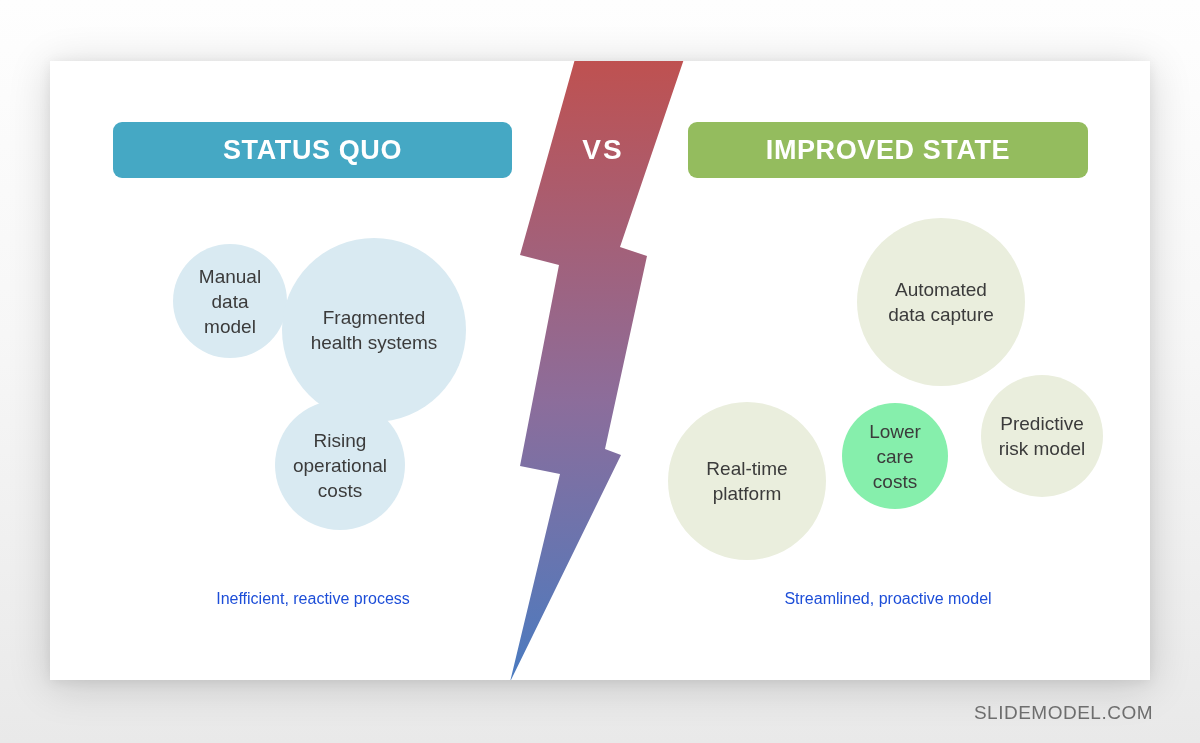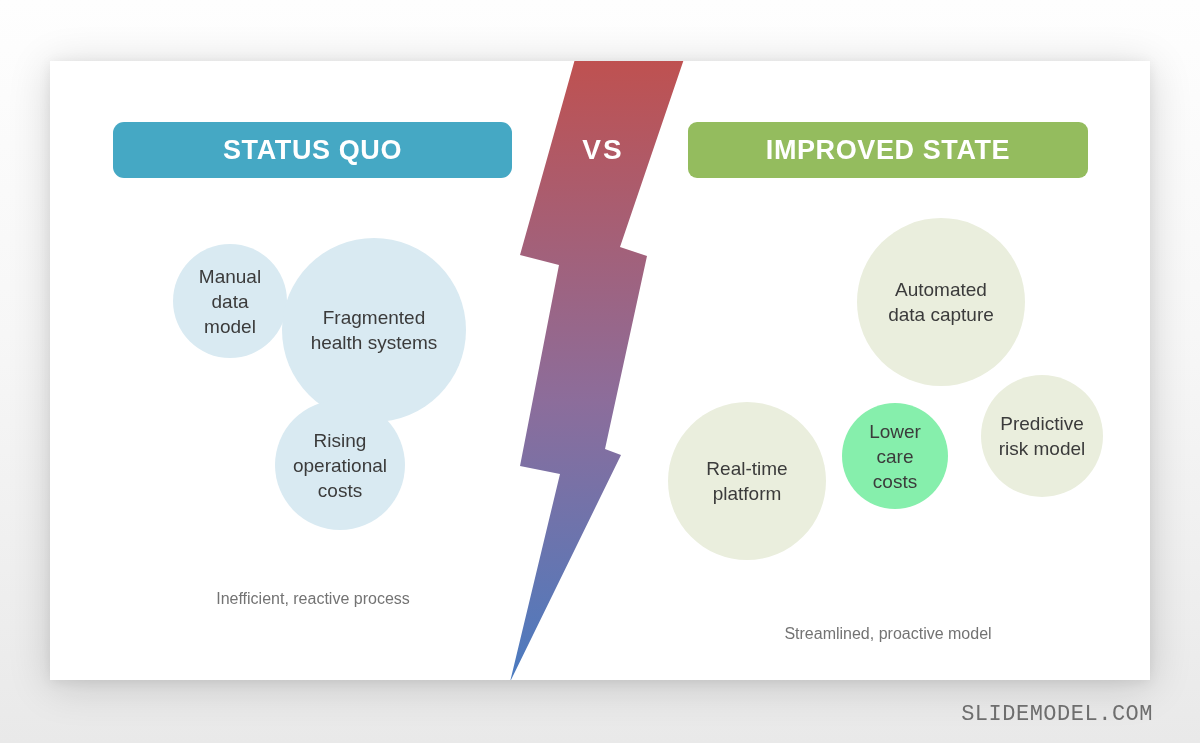--- a/index.html
+++ b/index.html
@@ -6,33 +6,33 @@
   body{font-family:"Liberation Sans", sans-serif; background:#e9e9e9;}
   .canvas{position:relative; width:1200px; height:743px; overflow:hidden;
           background:linear-gradient(180deg,#fefefe 0%,#f7f7f7 45%,#e9e9e9 100%);}
   .slide{position:absolute; left:50px; top:61px; width:1100px; height:619px;
          background:#ffffff; overflow:hidden;
          box-shadow:0 6px 40px rgba(0,0,0,0.16), 0 2px 12px rgba(0,0,0,0.07);}
   .bolt-svg{position:absolute; left:0; top:0; width:1100px; height:619px; display:block;}
   .header{position:absolute; height:56px; border-radius:9px; display:flex;
           align-items:center; justify-content:center; color:#ffffff;
           font-size:27px; font-weight:bold; letter-spacing:0.6px;}
-  .header-left{left:63px; top:61px; width:399px;border-radius:11px;}
+  .header-left{left:63px; top:61px; width:399px;}
   .header-right{left:638px; top:61px; width:400px;}
   .vs{position:absolute; left:503px; top:62px; width:100px; height:54px;
       display:flex; align-items:center; justify-content:center;
       color:#ffffff; font-size:28px; font-weight:bold; letter-spacing:2px;}
   .bubble{position:absolute; border-radius:50%; display:flex; align-items:center;
           justify-content:center; text-align:center; white-space:pre-line;
           font-size:19px; line-height:25px; color:#3b3b3b;}
-  .caption{position:absolute; width:400px; text-align:center; font-size:16px; color:#737373;}
+  .caption{position:absolute; width:400px; text-align:center; font-size:16px; color:#1d4ed8;}
   .caption-left{left:63px; top:529px;}
-  .caption-right{left:638px; top:529px;margin-top:35px;}
-  .footer{position:absolute; right:47px; top:702px; font-size:22px;
-          color:#6e6e6e; letter-spacing:0.5px;font-family:Liberation Mono, monospace;}
+  .caption-right{left:638px; top:529px;}
+  .footer{position:absolute; right:47px; top:702px; font-size:19px;
+          color:#6e6e6e; letter-spacing:0.5px;}
 </style>
 </head>
 <body>
 
 <div class="canvas">
   <div class="slide">
 
     <svg class="bolt-svg" viewBox="0 0 1100 619" preserveAspectRatio="none" aria-hidden="true">
       <defs>
         <linearGradient id="boltGrad" x1="0" y1="0" x2="0" y2="1">

